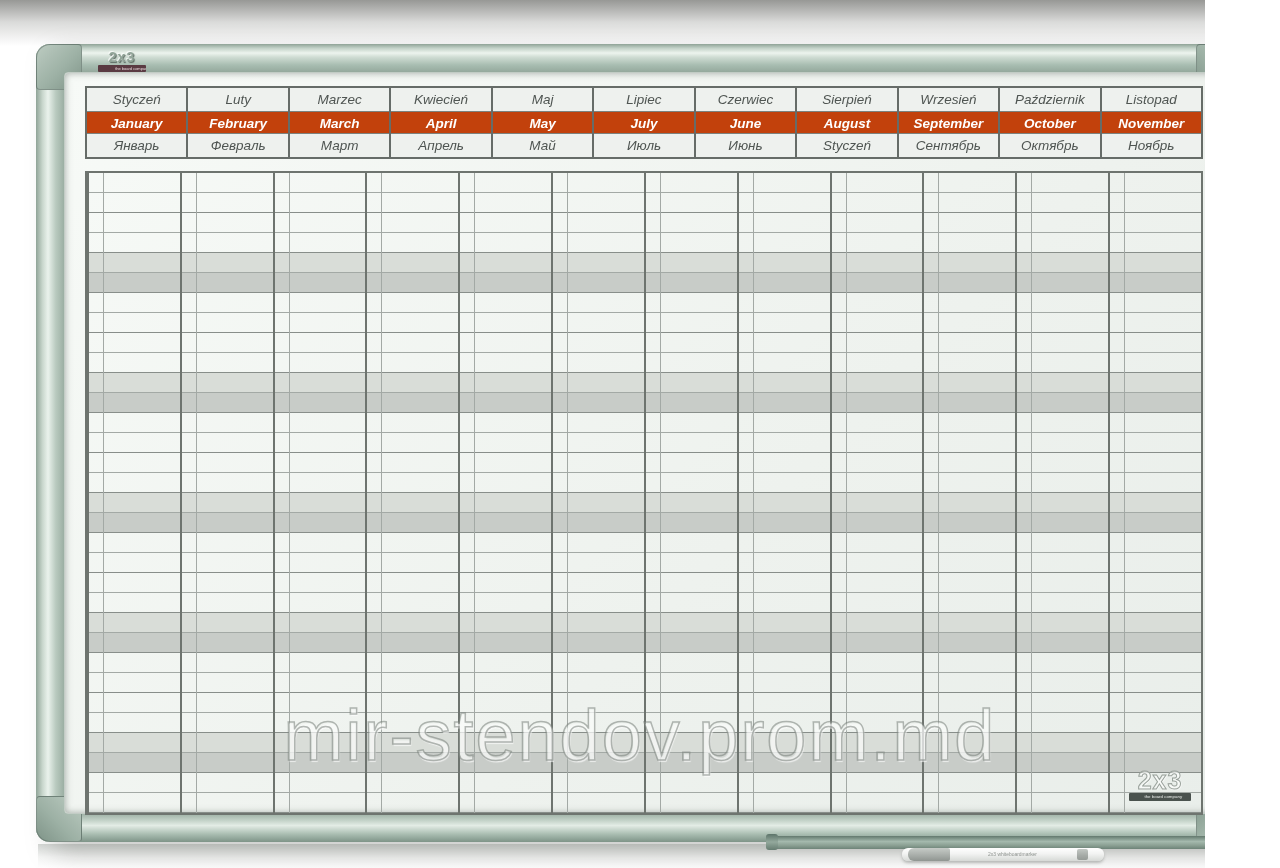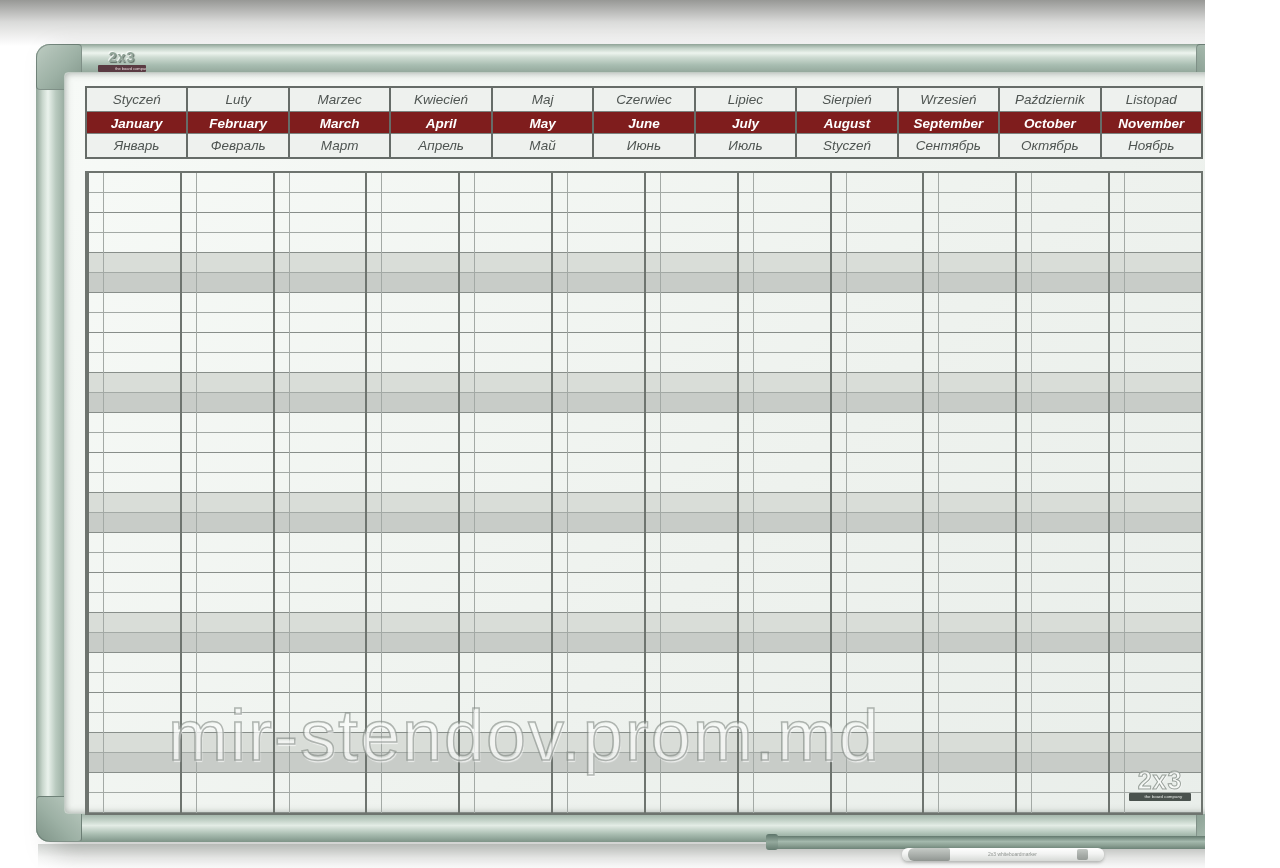--- a/index.html
+++ b/index.html
@@ -45,21 +45,21 @@
   .surface{position:absolute;left:28px;top:28px;width:1150px;height:742px;border-radius:4px;
     background:linear-gradient(135deg,#f7faf7 0%,#eef2ee 60%,#e9eeea 100%);
     border:1px solid #c2ccc5;box-shadow:inset 0 0 7px rgba(92,104,97,.55);}
 
   
   .month-header{position:absolute;left:20px;top:13px;width:1118px;border:2px solid #666c68;display:flex;background:#eef1ee;}
   .month-col{flex:1;border-right:2px solid #666c68;}
   .month-col:last-child{border-right:none;}
   .mh-cell{height:23px;line-height:23px;text-align:center;font-size:13.5px;color:#4f5552;
     white-space:nowrap;overflow:hidden;font-style:italic;}
-  .mh-en{background:#7f1d1d;color:#ffffff;font-weight:bold;border-top:1px solid #7c827e;border-bottom:1px solid #7c827e;}
+  .mh-en{background:#c2410c;color:#ffffff;font-weight:bold;border-top:1px solid #7c827e;border-bottom:1px solid #7c827e;}
 
   
   .grid{position:absolute;left:20px;top:98px;width:1118px;height:644px;border:2px solid #6e746f;background:transparent;}
   .grid-row{height:20px;border-bottom:1px solid #a3a9a5;}
   .grid-row:nth-child(2n){border-bottom-color:#888e8a;}
   .grid-row.row-light{background:#d9ddd8;}
   .grid-row.row-dark{background:#c8ccc8;}
   .grid-lines{position:absolute;left:0;top:0;width:1114px;height:640px;pointer-events:none;
     background-image:
       repeating-linear-gradient(90deg,#6e746f 0,#6e746f 2px,transparent 2px,transparent 92.8333px),
@@ -69,21 +69,21 @@
   
   .board-logo{position:absolute;right:22px;bottom:12px;width:62px;text-align:center;}
   .board-logo .bl-text{font-size:25px;font-weight:bold;letter-spacing:1px;line-height:22px;
     color:rgba(238,242,238,.25);-webkit-text-stroke:1px #9aa29c;
     text-shadow:1px 1px 1px rgba(255,255,255,.8);}
   .board-logo .bl-band{margin-top:2px;height:8px;background:#4a524e;border-radius:1px;
     color:#e6eae7;font-size:8px;line-height:8px;white-space:nowrap;overflow:hidden;}
   .board-logo .bl-band span{display:inline-block;transform:scale(.55);transform-origin:center;}
 
   
-  .watermark{position:absolute;left:168px;top:694px;width:980px;z-index:6;
+  .watermark{position:absolute;left:150px;top:694px;width:980px;text-align:center;z-index:6;
     font-size:72px;letter-spacing:2px;color:rgba(240,244,240,.22);
     -webkit-text-stroke:1.5px rgba(120,127,122,.55);
     text-shadow:1px 2px 1px rgba(255,255,255,.65);pointer-events:none;}
 
   
   .tray{position:absolute;left:772px;top:836px;width:472px;height:13px;z-index:4;border-radius:2px 2px 3px 3px;
     background:linear-gradient(180deg,#63796e 0%,#a4b9ad 42%,#8da295 70%,#6d8378 100%);}
   .tray-end{position:absolute;left:766px;top:834px;width:12px;height:16px;z-index:5;border-radius:3px;
     background:linear-gradient(180deg,#5d746a 0%,#93a89c 50%,#667c71 100%);}
   .marker{position:absolute;left:902px;top:848px;width:202px;height:13px;z-index:7;border-radius:6px;
@@ -144,28 +144,28 @@
             <div class="mh-cell mh-pl">Kwiecień</div>
             <div class="mh-cell mh-en">April</div>
             <div class="mh-cell mh-ru">Апрель</div>
           </div>
           <div class="month-col">
             <div class="mh-cell mh-pl">Maj</div>
             <div class="mh-cell mh-en">May</div>
             <div class="mh-cell mh-ru">Май</div>
           </div>
           <div class="month-col">
+            <div class="mh-cell mh-pl">Lipiec</div>
+            <div class="mh-cell mh-en">July</div>
+            <div class="mh-cell mh-ru">Июль</div>
+          </div>
+          <div class="month-col">
             <div class="mh-cell mh-pl">Czerwiec</div>
             <div class="mh-cell mh-en">June</div>
             <div class="mh-cell mh-ru">Июнь</div>
-          </div>
-          <div class="month-col">
-            <div class="mh-cell mh-pl">Lipiec</div>
-            <div class="mh-cell mh-en">July</div>
-            <div class="mh-cell mh-ru">Июль</div>
           </div>
           <div class="month-col">
             <div class="mh-cell mh-pl">Sierpień</div>
             <div class="mh-cell mh-en">August</div>
             <div class="mh-cell mh-ru">Styczeń</div>
           </div>
           <div class="month-col">
             <div class="mh-cell mh-pl">Wrzesień</div>
             <div class="mh-cell mh-en">September</div>
             <div class="mh-cell mh-ru">Сентябрь</div>

